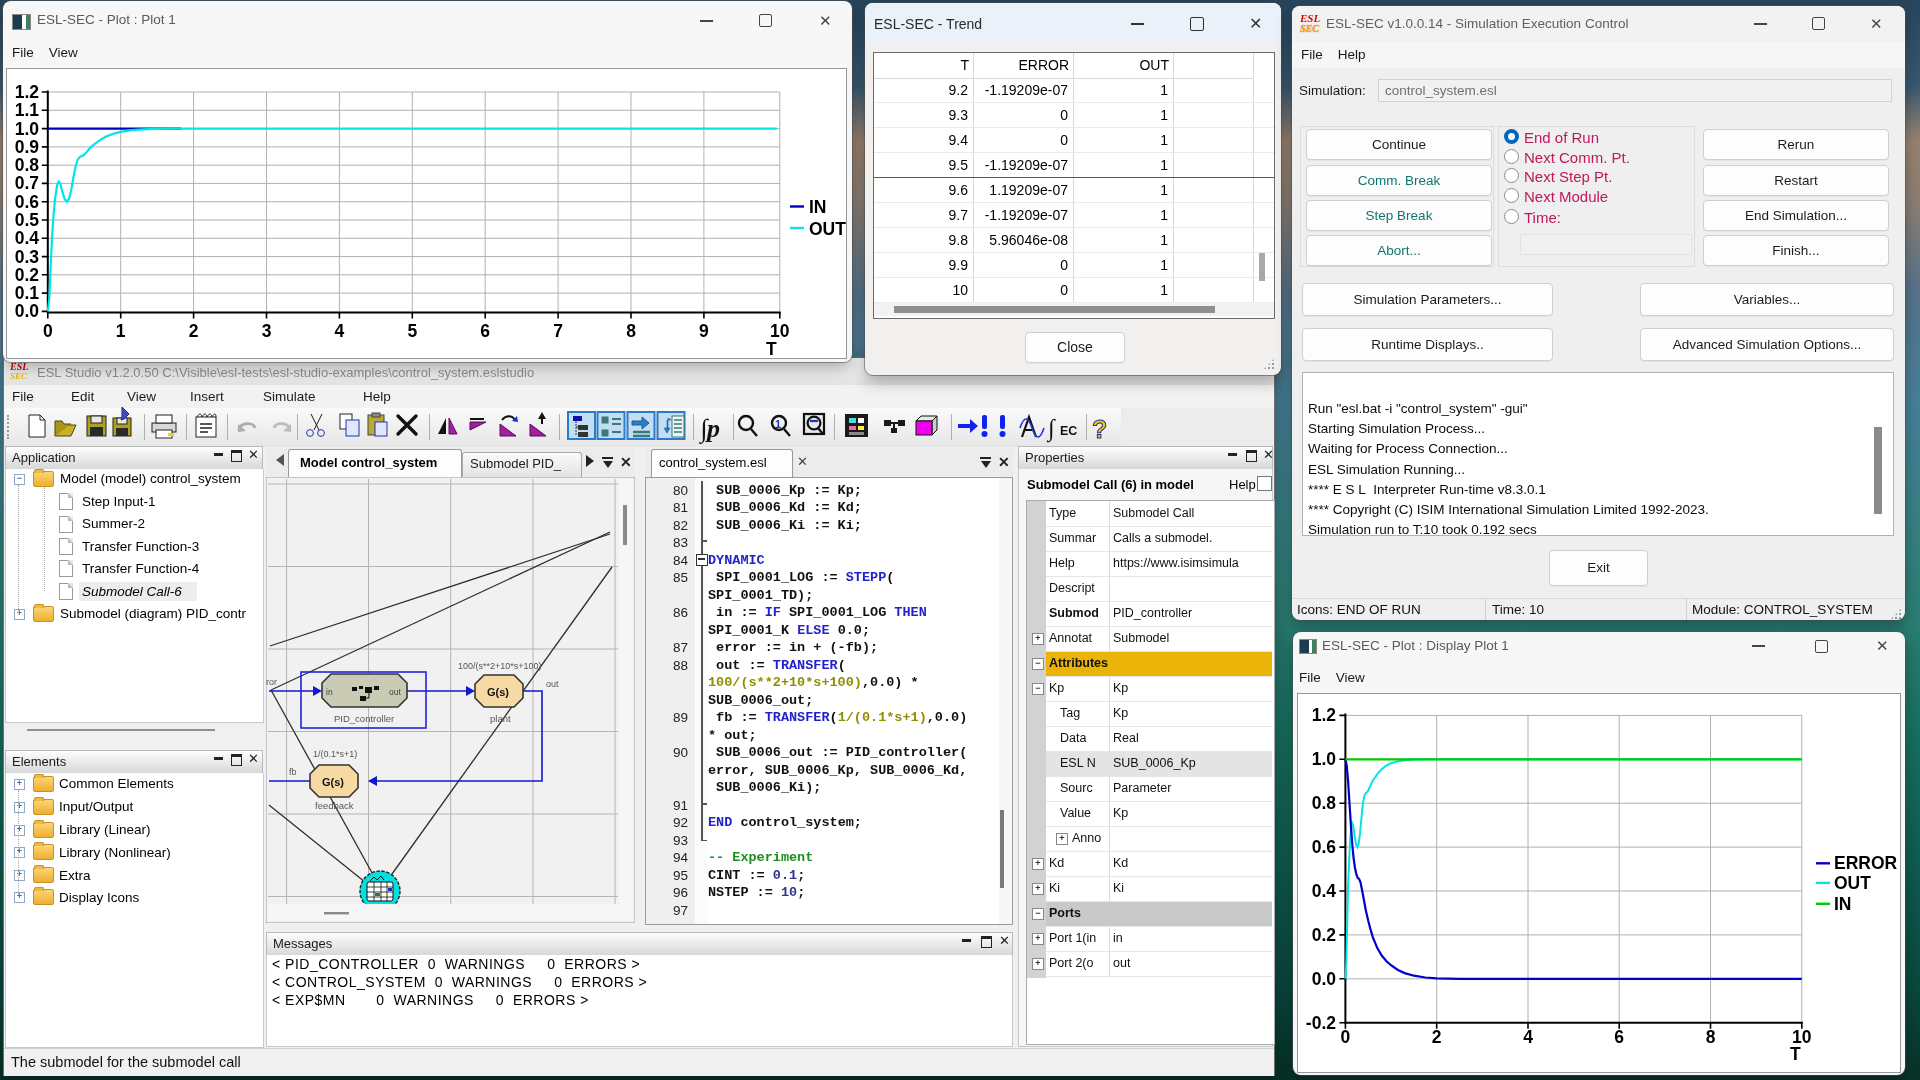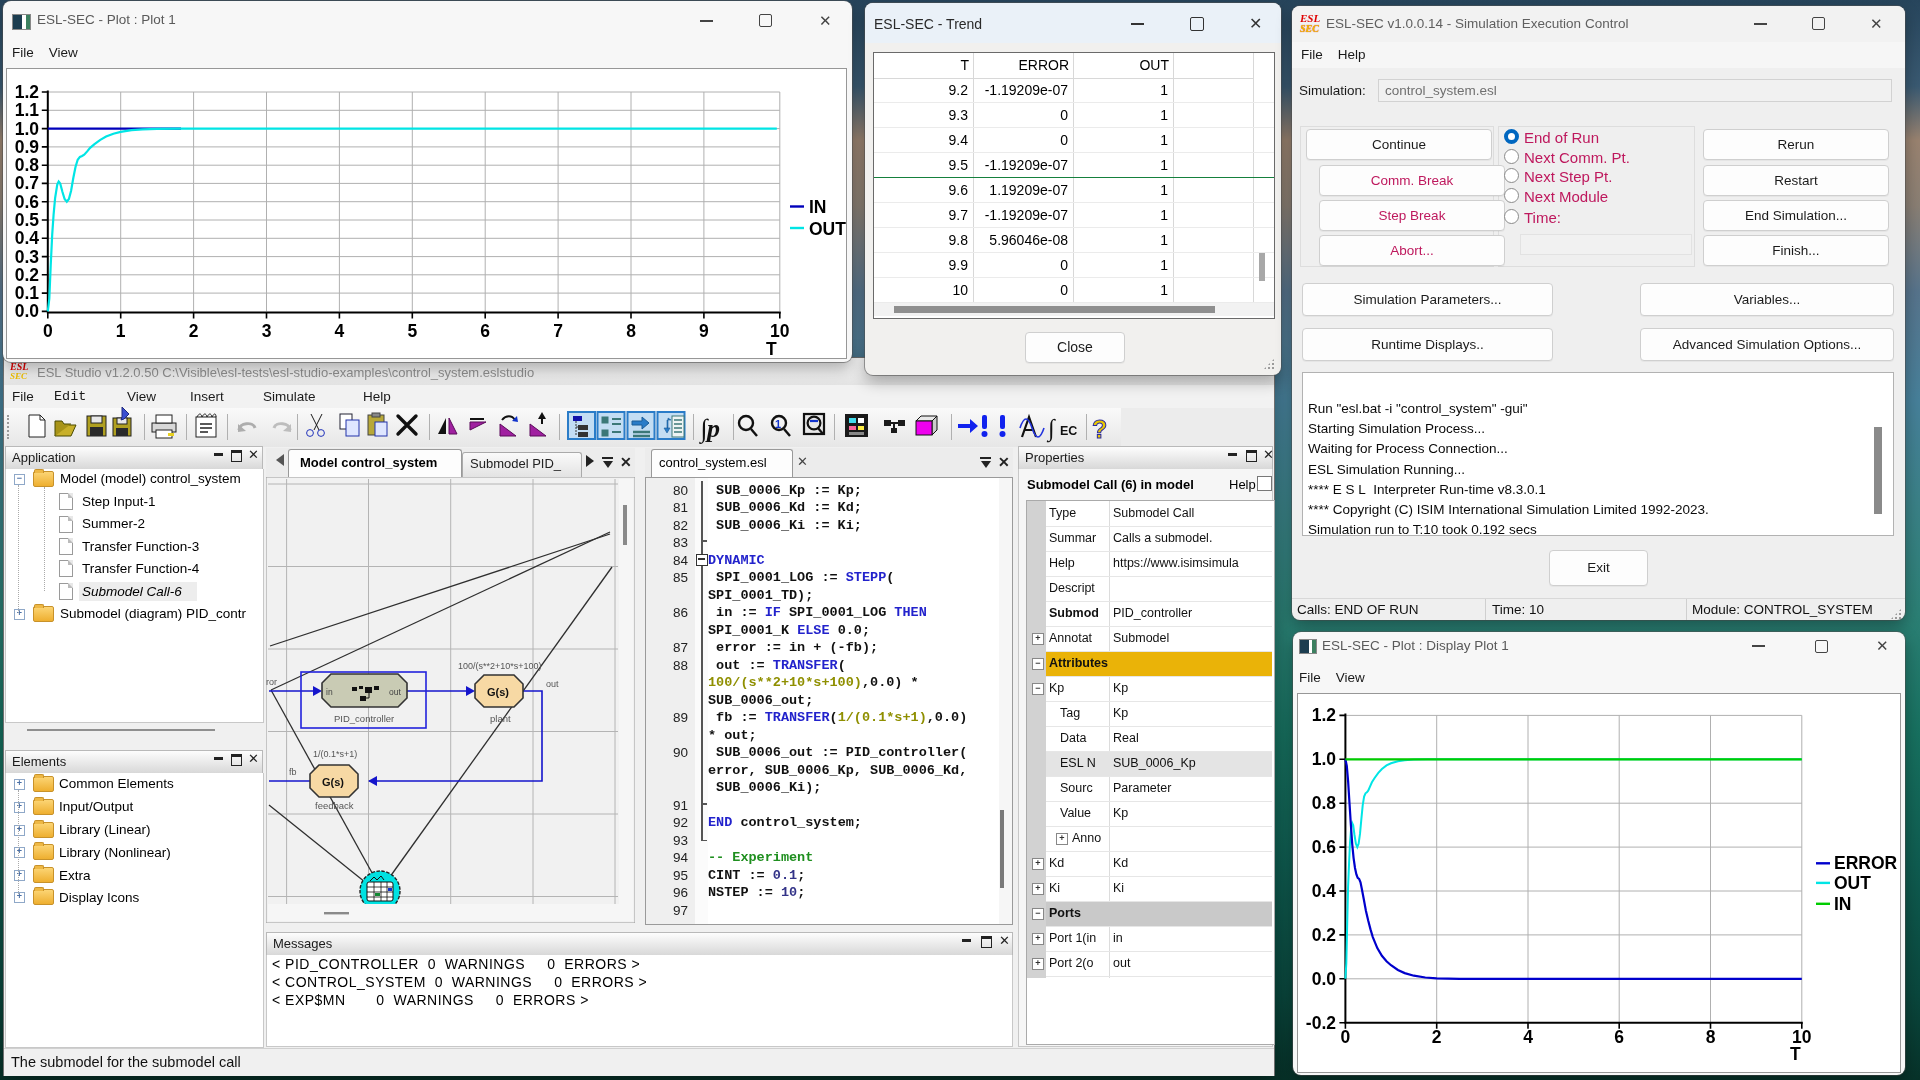--- a/index.html
+++ b/index.html
@@ -17,41 +17,41 @@
 .pico{position:absolute;top:5px;width:11px;height:11px;color:#222;font-size:11px;line-height:11px;}
 .treetxt{position:absolute;font-size:13.5px;color:#000;white-space:nowrap;}
 .fold{position:absolute;width:19px;height:14px;background:linear-gradient(180deg,#fcd575,#eeaf30);border:1px solid #c8922a;border-radius:2px;}
 .fold:before{content:"";position:absolute;left:0px;top:-3px;width:8px;height:3px;background:#eeb845;border:1px solid #c8922a;border-bottom:none;border-radius:2px 2px 0 0;}
 .doc{position:absolute;width:12px;height:15px;background:#fff;border:1px solid #9a9a9a;}
 .doc:before{content:"";position:absolute;right:-1px;top:-1px;border-style:solid;border-width:0 5px 5px 0;border-color:transparent #e8e8e8 #bbb transparent;}
 .exp{position:absolute;width:9px;height:9px;background:#fff;border:1px solid #8fa8c8;font-size:9px;line-height:7px;text-align:center;color:#4a6fa5;font-weight:bold;}
 .mbtn{position:absolute;font-size:13.5px;color:#1a1a1a;}
 
 .btn{position:absolute;background:#fdfdfd;border:1px solid #cfcfcf;border-radius:4px;font-size:13.5px;color:#1b1b1b;text-align:center;box-shadow:0 1px 0 rgba(0,0,0,.04);}
-.btn.dis{color:#be185d;margin-left:13px;}
+.btn.dis{color:#0f766e;}
 .radio{position:absolute;width:15px;height:15px;border-radius:50%;background:#fff;border:1.5px solid #8a8a8a;box-sizing:border-box;}
 .rlab{position:absolute;font-size:15px;color:#be185d;}
 
 .pr{position:absolute;left:1046px;width:226px;height:24px;font-size:12.5px;color:#111;border-bottom:1px solid #e6e6e6;}
 .pr .pk{position:absolute;left:3px;top:4px;width:59px;overflow:hidden;white-space:nowrap;}
 .pr .pv{position:absolute;left:67px;top:4px;width:155px;overflow:hidden;white-space:nowrap;}
 .pe{position:absolute;width:10px;height:10px;background:#fff;border:1px solid #888;font:bold 9px/8px "Liberation Sans";text-align:center;color:#333;}
 .kw{color:#2222cc;}.ol{color:#8f8f00;}.gr{color:#1f8f1f;}.nm{color:#333388;}
 </style>
 </head>
 <body>
 
 <div class="abs" id="studio" style="left:4px;top:358px;width:1270px;height:717px;background:#f0f0f0;box-shadow:0 0 0 1px #6f6f6f,0 8px 22px rgba(0,0,0,.4);">
  <div class="abs" style="left:0;top:0;width:100%;height:27px;background:linear-gradient(180deg,#fbfbfb,#e3e3e3);"></div>
  <div class="abs nw" style="left:6px;top:4px;font-family:'Liberation Serif',serif;font-style:italic;font-weight:bold;font-size:10px;color:#e00000;line-height:9px;">ESL<br><span style="color:#f0c000;font-size:9px;">SEC</span></div>
  <div class="abs nw" style="left:33px;top:7px;font-size:13px;color:#8f8f8f;">ESL Studio v1.2.0.50 C:\Visible\esl-tests\esl-studio-examples\control_system.eslstudio</div>
 
  <div class="abs" style="left:0;top:27px;width:100%;height:23px;background:#f2f2f2;"></div>
  <div class="mbtn" style="left:8px;top:31px;">File</div>
- <div class="mbtn" style="left:50px;top:31px;font-family:Liberation Mono, monospace;">Edit</div>
+ <div class="mbtn" style="left:67px;top:31px;">Edit</div>
  <div class="mbtn" style="left:123px;top:31px;">View</div>
  <div class="mbtn" style="left:186px;top:31px;">Insert</div>
  <div class="mbtn" style="left:259px;top:31px;">Simulate</div>
  <div class="mbtn" style="left:359px;top:31px;">Help</div>
 
  <div class="abs" style="left:0;top:50px;width:1117px;height:39px;background:linear-gradient(180deg,#fafafa,#e6e6e6);border-right:1px solid #cfcfcf;"></div>
  <div class="abs" style="left:1117px;top:50px;width:153px;height:39px;background:#ececec;"></div>
  <div class="abs" style="left:3px;top:57px;width:3px;height:24px;border-left:2px dotted #9a9a9a;"></div>
 
  <div class="abs" style="left:0;top:690px;width:100%;height:27px;background:#f0f0f0;border-top:1px solid #d0d0d0;"></div>
@@ -721,21 +721,21 @@
  <div class="btn" style="left:411px;top:229px;width:184px;height:29px;line-height:29px;">Finish...</div>
  <div class="btn" style="left:10px;top:277px;width:249px;height:31px;line-height:31px;">Simulation Parameters...</div>
  <div class="btn" style="left:348px;top:277px;width:252px;height:31px;line-height:31px;">Variables...</div>
  <div class="btn" style="left:10px;top:321.5px;width:249px;height:31px;line-height:31px;">Runtime Displays..</div>
  <div class="btn" style="left:348px;top:321.5px;width:252px;height:31px;line-height:31px;">Advanced Simulation Options...</div>
  <div class="abs" style="left:10px;top:366px;width:592px;height:164px;background:#fff;border:1px solid #b2b2b2;box-sizing:border-box;"></div>
  <div class="abs nw" style="left:16px;top:393px;font-size:13.5px;color:#0a0a0a;line-height:20.2px;">Run "esl.bat -i "control_system" -gui"<br>Starting Simulation Process...<br>Waiting for Process Connection...<br>ESL Simulation Running...<br>**** E S L&nbsp; Interpreter Run-time v8.3.0.1<br>**** Copyright (C) ISIM International Simulation Limited 1992-2023.<br>Simulation run to T:10 took 0.192 secs</div>
  <div class="abs" style="left:582px;top:421px;width:8px;height:87px;background:#8a8a8a;"></div>
  <div class="btn" style="left:257px;top:544px;width:97px;height:34px;line-height:34px;">Exit</div>
  <div class="abs" style="left:0;top:592px;width:613px;height:1px;background:#d8d8d8;"></div>
- <div class="abs nw" style="left:5px;top:596px;font-size:13.5px;color:#111;">Calls: END OF RUN</div>
+ <div class="abs nw" style="left:5px;top:596px;font-size:13.5px;color:#111;">Icons: END OF RUN</div>
  <div class="abs" style="left:193px;top:593px;width:1px;height:21px;background:#cfcfcf;"></div>
  <div class="abs nw" style="left:200px;top:596px;font-size:13.5px;color:#111;">Time: 10</div>
  <div class="abs" style="left:394px;top:593px;width:1px;height:21px;background:#cfcfcf;"></div>
  <div class="abs nw" style="left:400px;top:596px;font-size:13.5px;color:#111;">Module: CONTROL_SYSTEM</div>
  <div class="abs" style="left:598px;top:602px;width:12px;height:12px;background:radial-gradient(circle 1.5px, #9a9a9a 1.2px, transparent 1.3px) 0 0/4px 4px;clip-path:polygon(100% 0,100% 100%,0 100%);"></div>
 </div>
 
 <div class="win" id="plotE" style="left:1293px;top:632px;width:612px;height:443px;background:#f7f7f7;">
  <div class="abs" style="left:6px;top:7px;width:16px;height:13px;background:linear-gradient(90deg,#1c3d50 0 55%,#fff 55% 75%,#3c8060 75%);border:1px solid #888;"></div>
  <div class="abs nw" style="left:29px;top:6px;font-size:13.5px;color:#5a5a5a;">ESL-SEC - Plot : Display Plot 1</div>

